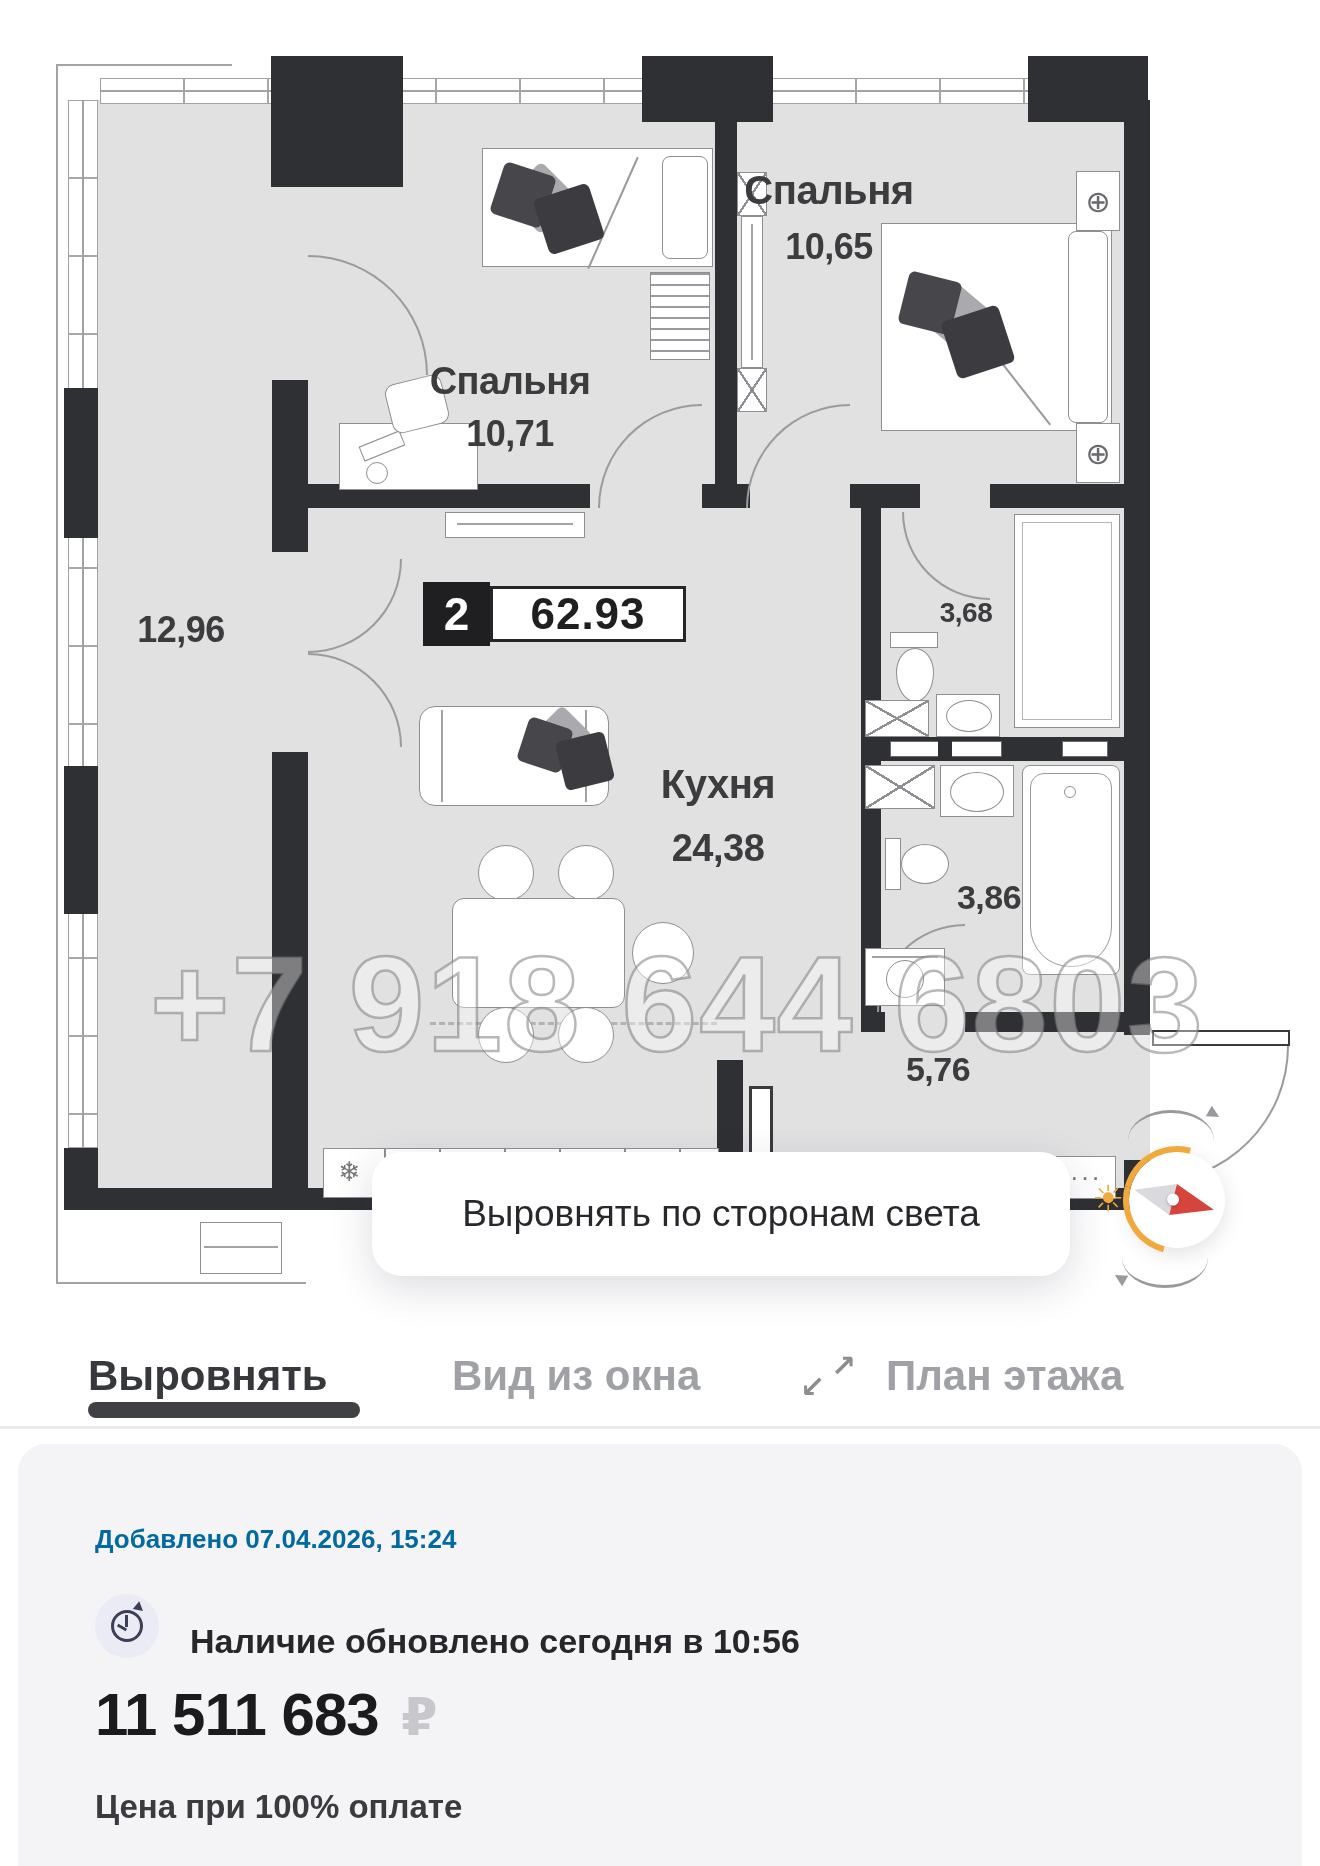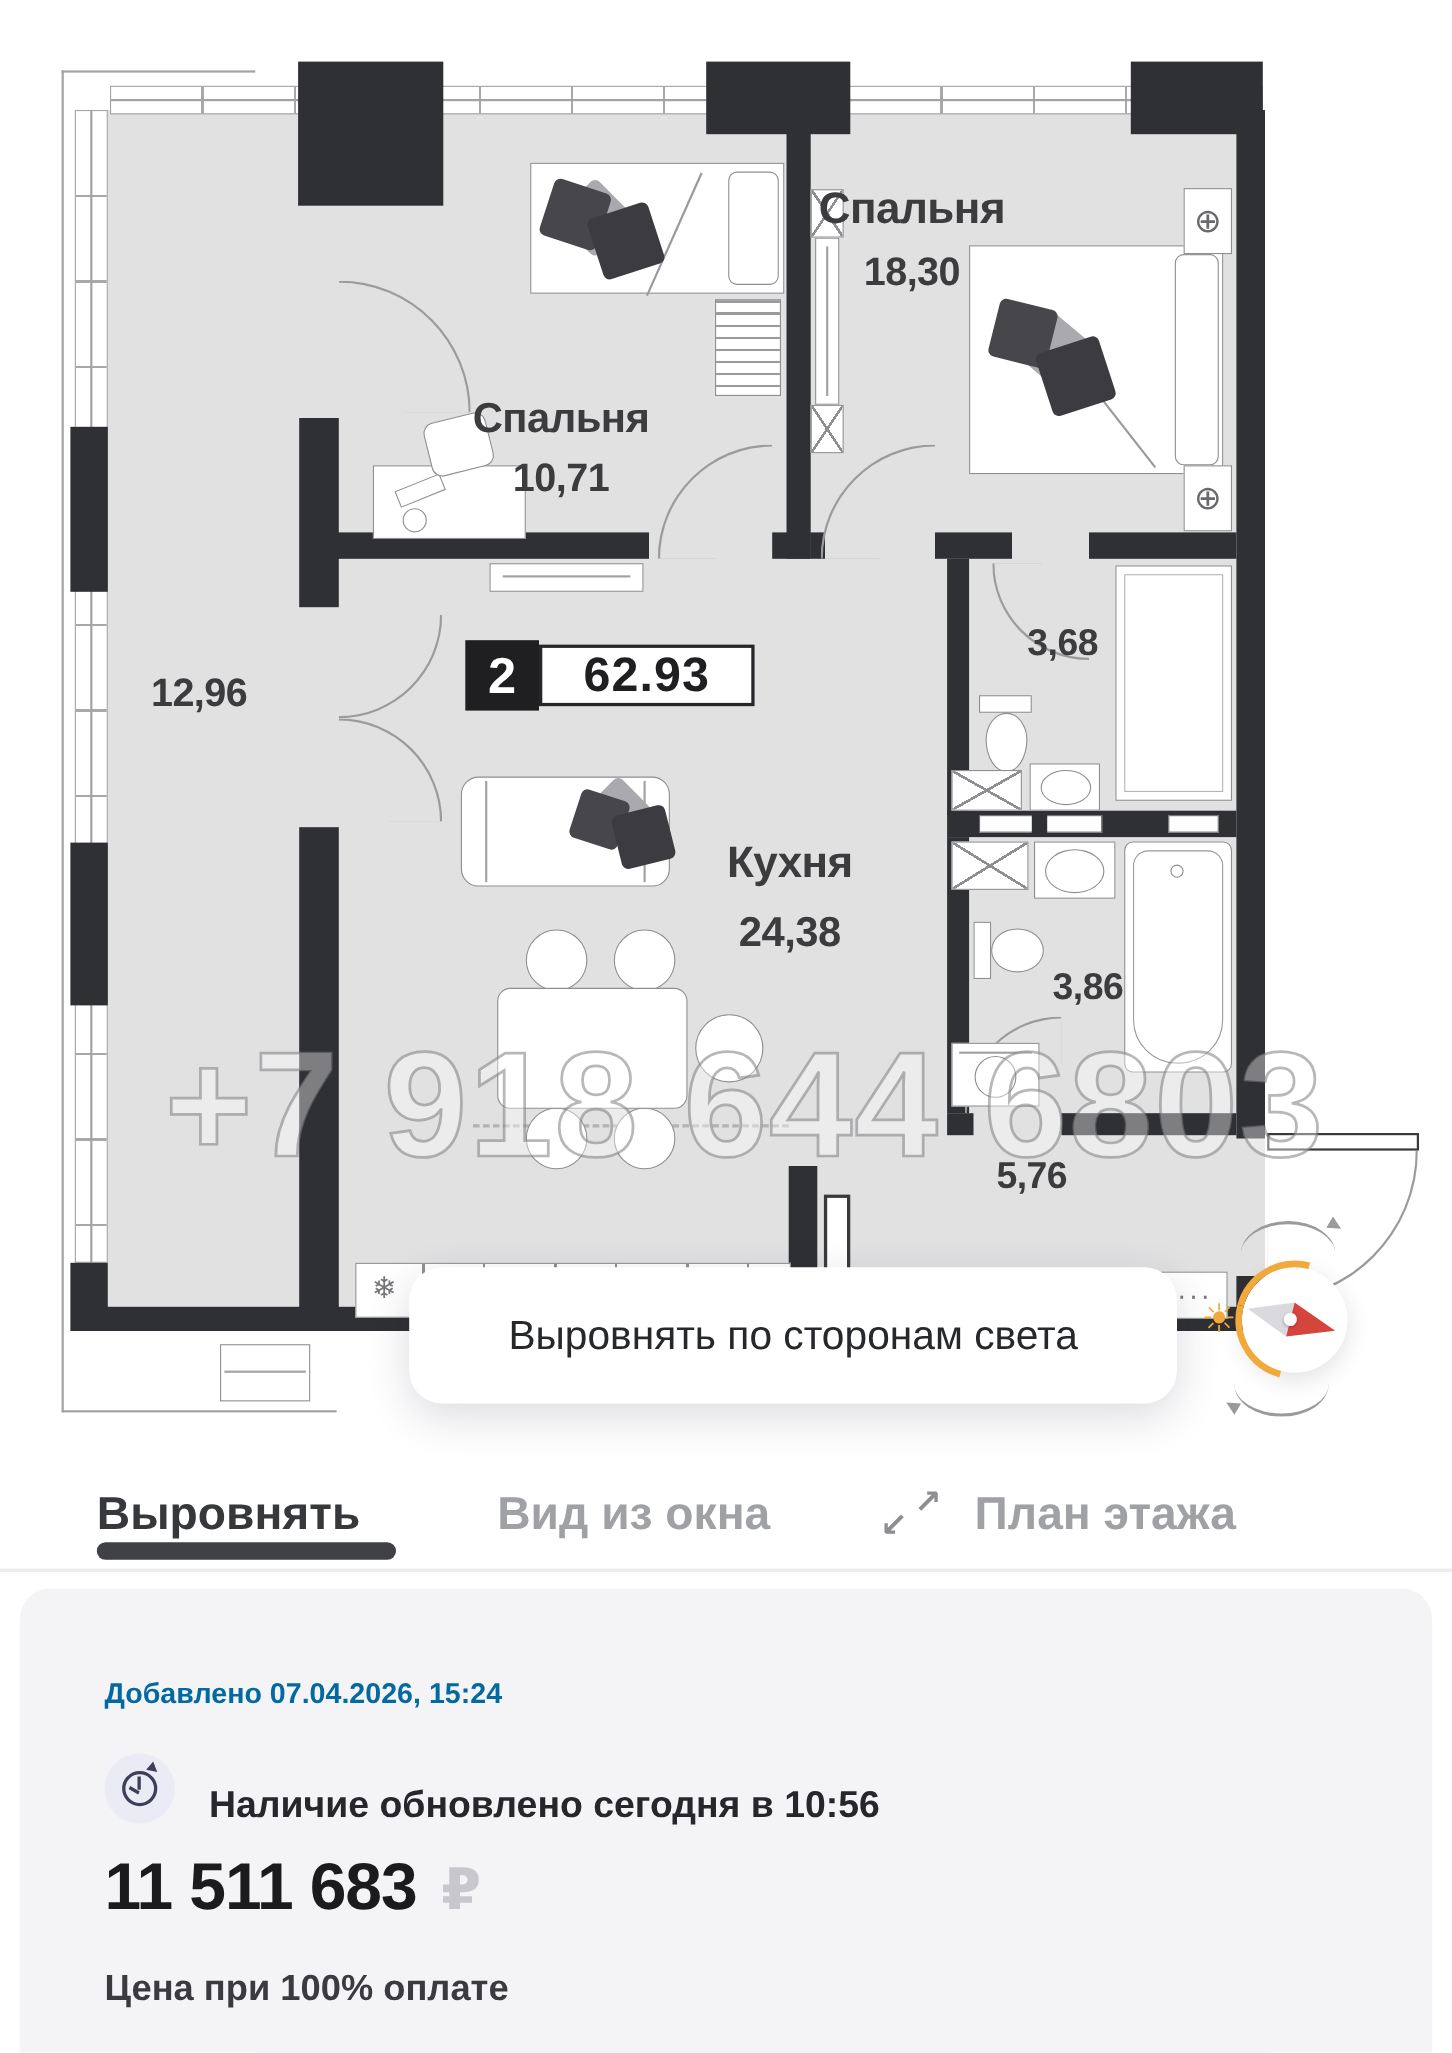--- a/index.html
+++ b/index.html
@@ -178,30 +178,30 @@
 
   <div class="furn" style="left:200px;top:1222px;width:82px;height:52px;"></div>
   <div class="thin" style="left:204px;top:1246px;width:74px;height:2px;"></div>
 
   <div class="lbl" style="left:380px;top:358px;width:260px;font-size:38px;">
     <div>Спальня</div>
     <div style="font-size:36px;margin-top:8px;">10,71</div>
   </div>
   <div class="lbl" style="left:700px;top:166px;width:258px;font-size:40px;">
     <div>Спальня</div>
-    <div style="font-size:36px;margin-top:10px;">18,30</div>
+    <div style="font-size:36px;margin-top:10px;">10,65</div>
   </div>
   <div class="lbl" style="left:106px;top:608px;width:150px;font-size:36px;">
     <div>12,96</div>
   </div>
   <div class="lbl" style="left:588px;top:760px;width:260px;font-size:40px;">
     <div>Кухня</div>
     <div style="font-size:38px;margin-top:16px;">24,38</div>
   </div>
-  <div class="lbl" style="left:896px;top:564px;width:140px;font-size:34px;">
+  <div class="lbl" style="left:896px;top:596px;width:140px;font-size:28px;">
     <div>3,68</div>
   </div>
   <div class="lbl" style="left:919px;top:877px;width:140px;font-size:34px;">
     <div>3,86</div>
   </div>
   <div class="lbl" style="left:868px;top:1049px;width:140px;font-size:34px;">
     <div>5,76</div>
   </div>
 
   <div class="abs" style="left:423px;top:582px;width:67px;height:64px;background:#1f1f22;display:flex;align-items:center;justify-content:center;">

